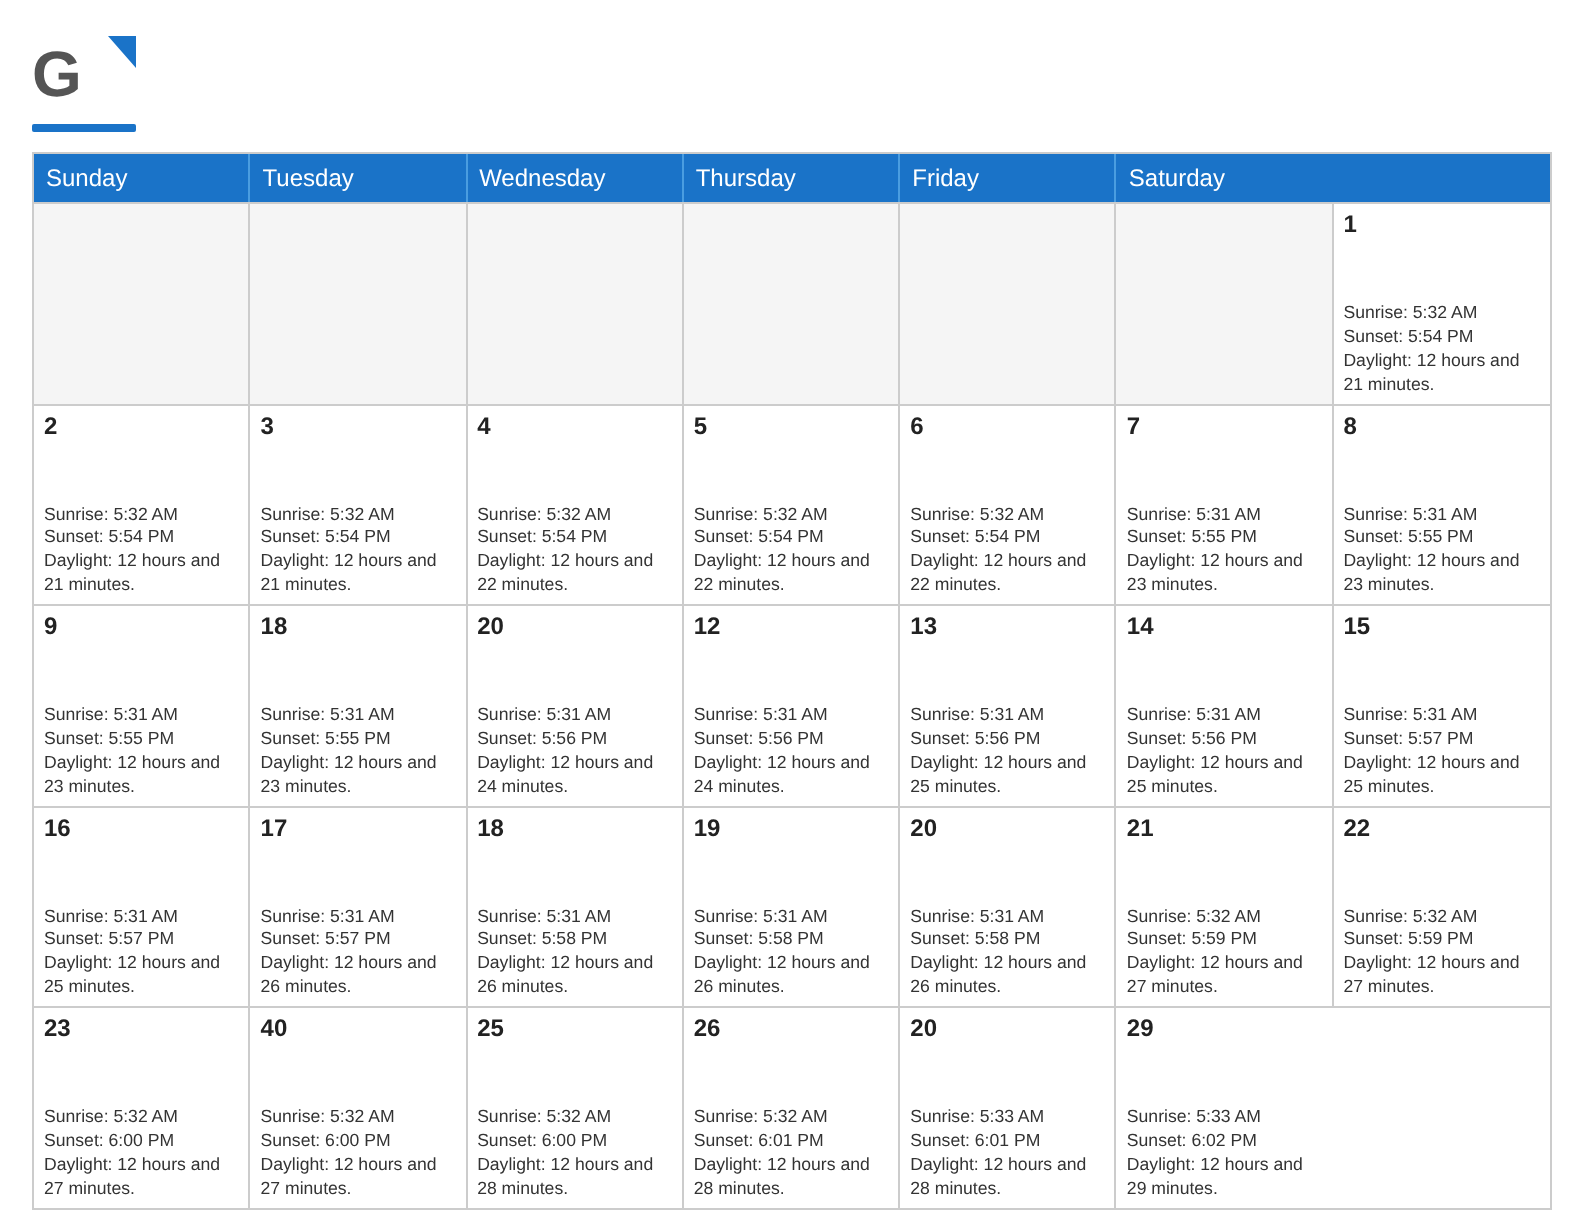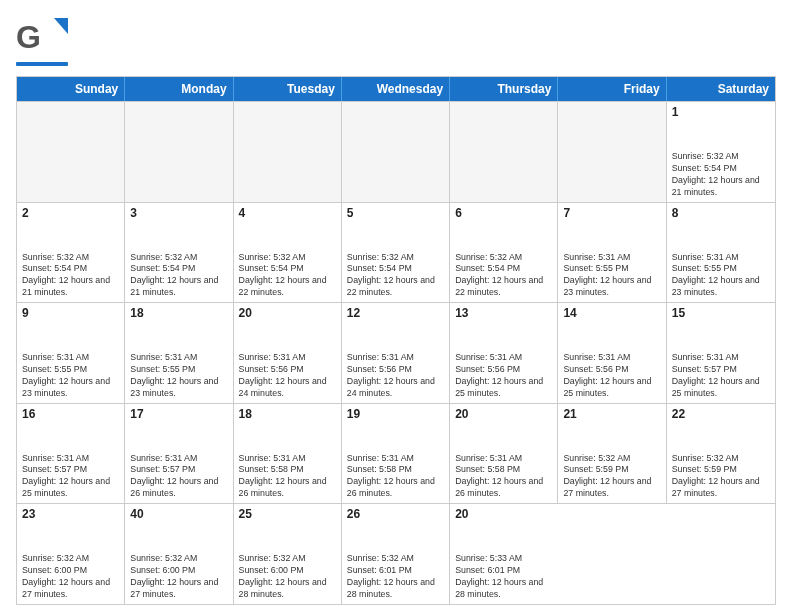--- a/index.html
+++ b/index.html
@@ -48,25 +48,24 @@
       flex-direction: column;
       border: 1px solid #ccc;
     }
     .cal-header {
       display: grid;
       grid-template-columns: repeat(7, 1fr);
       background: #1a73c8;
     }
     .cal-header-cell {
       color: #fff;
-      font-weight: bold;
+      font-weight: normal;
       font-size: 12px;
       padding: 5px 6px;
       border-right: 1px solid #4a9de0;
-      text-align: right;
     }
     .cal-header-cell:last-child { border-right: none; }
     .cal-body {
       flex: 1;
       display: flex;
       flex-direction: column;
     }
     .cal-row {
       display: grid;
       grid-template-columns: repeat(7, 1fr);
@@ -125,21 +124,20 @@
 
     <div class="title-section">
       <div class="month-title"></div>
       <div class="location"></div>
     </div>
   </div>
 
   <div class="calendar">
     <div class="cal-header" id="cal-header">
         <div class="cal-header-cell">Sunday</div>
-        <div class="cal-header-cell">Monday</div>
         <div class="cal-header-cell">Tuesday</div>
         <div class="cal-header-cell">Wednesday</div>
         <div class="cal-header-cell">Thursday</div>
         <div class="cal-header-cell">Friday</div>
         <div class="cal-header-cell">Saturday</div>
       </div>
     <div class="cal-body" id="cal-body">
         <div class="cal-row">
           <div class="cal-cell empty"></div>
           <div class="cal-cell empty"></div>
@@ -310,16 +308,22 @@
             <div class="sun-info">Sunrise: 5:32 AM
 Sunset: 6:01 PM
 Daylight: 12 hours and 28 minutes.</div>
           </div>
           <div class="cal-cell">
             <span class="day-num">20</span>
             <div class="sun-info">Sunrise: 5:33 AM
 Sunset: 6:01 PM
 Daylight: 12 hours and 28 minutes.</div>
           </div>
+          <div class="cal-cell">
+            <span class="day-num">29</span>
+            <div class="sun-info">Sunrise: 5:33 AM
+Sunset: 6:02 PM
+Daylight: 12 hours and 29 minutes.</div>
+          </div>
         </div>
       </div>
   </div>
 </div>
 
 </body></html>

